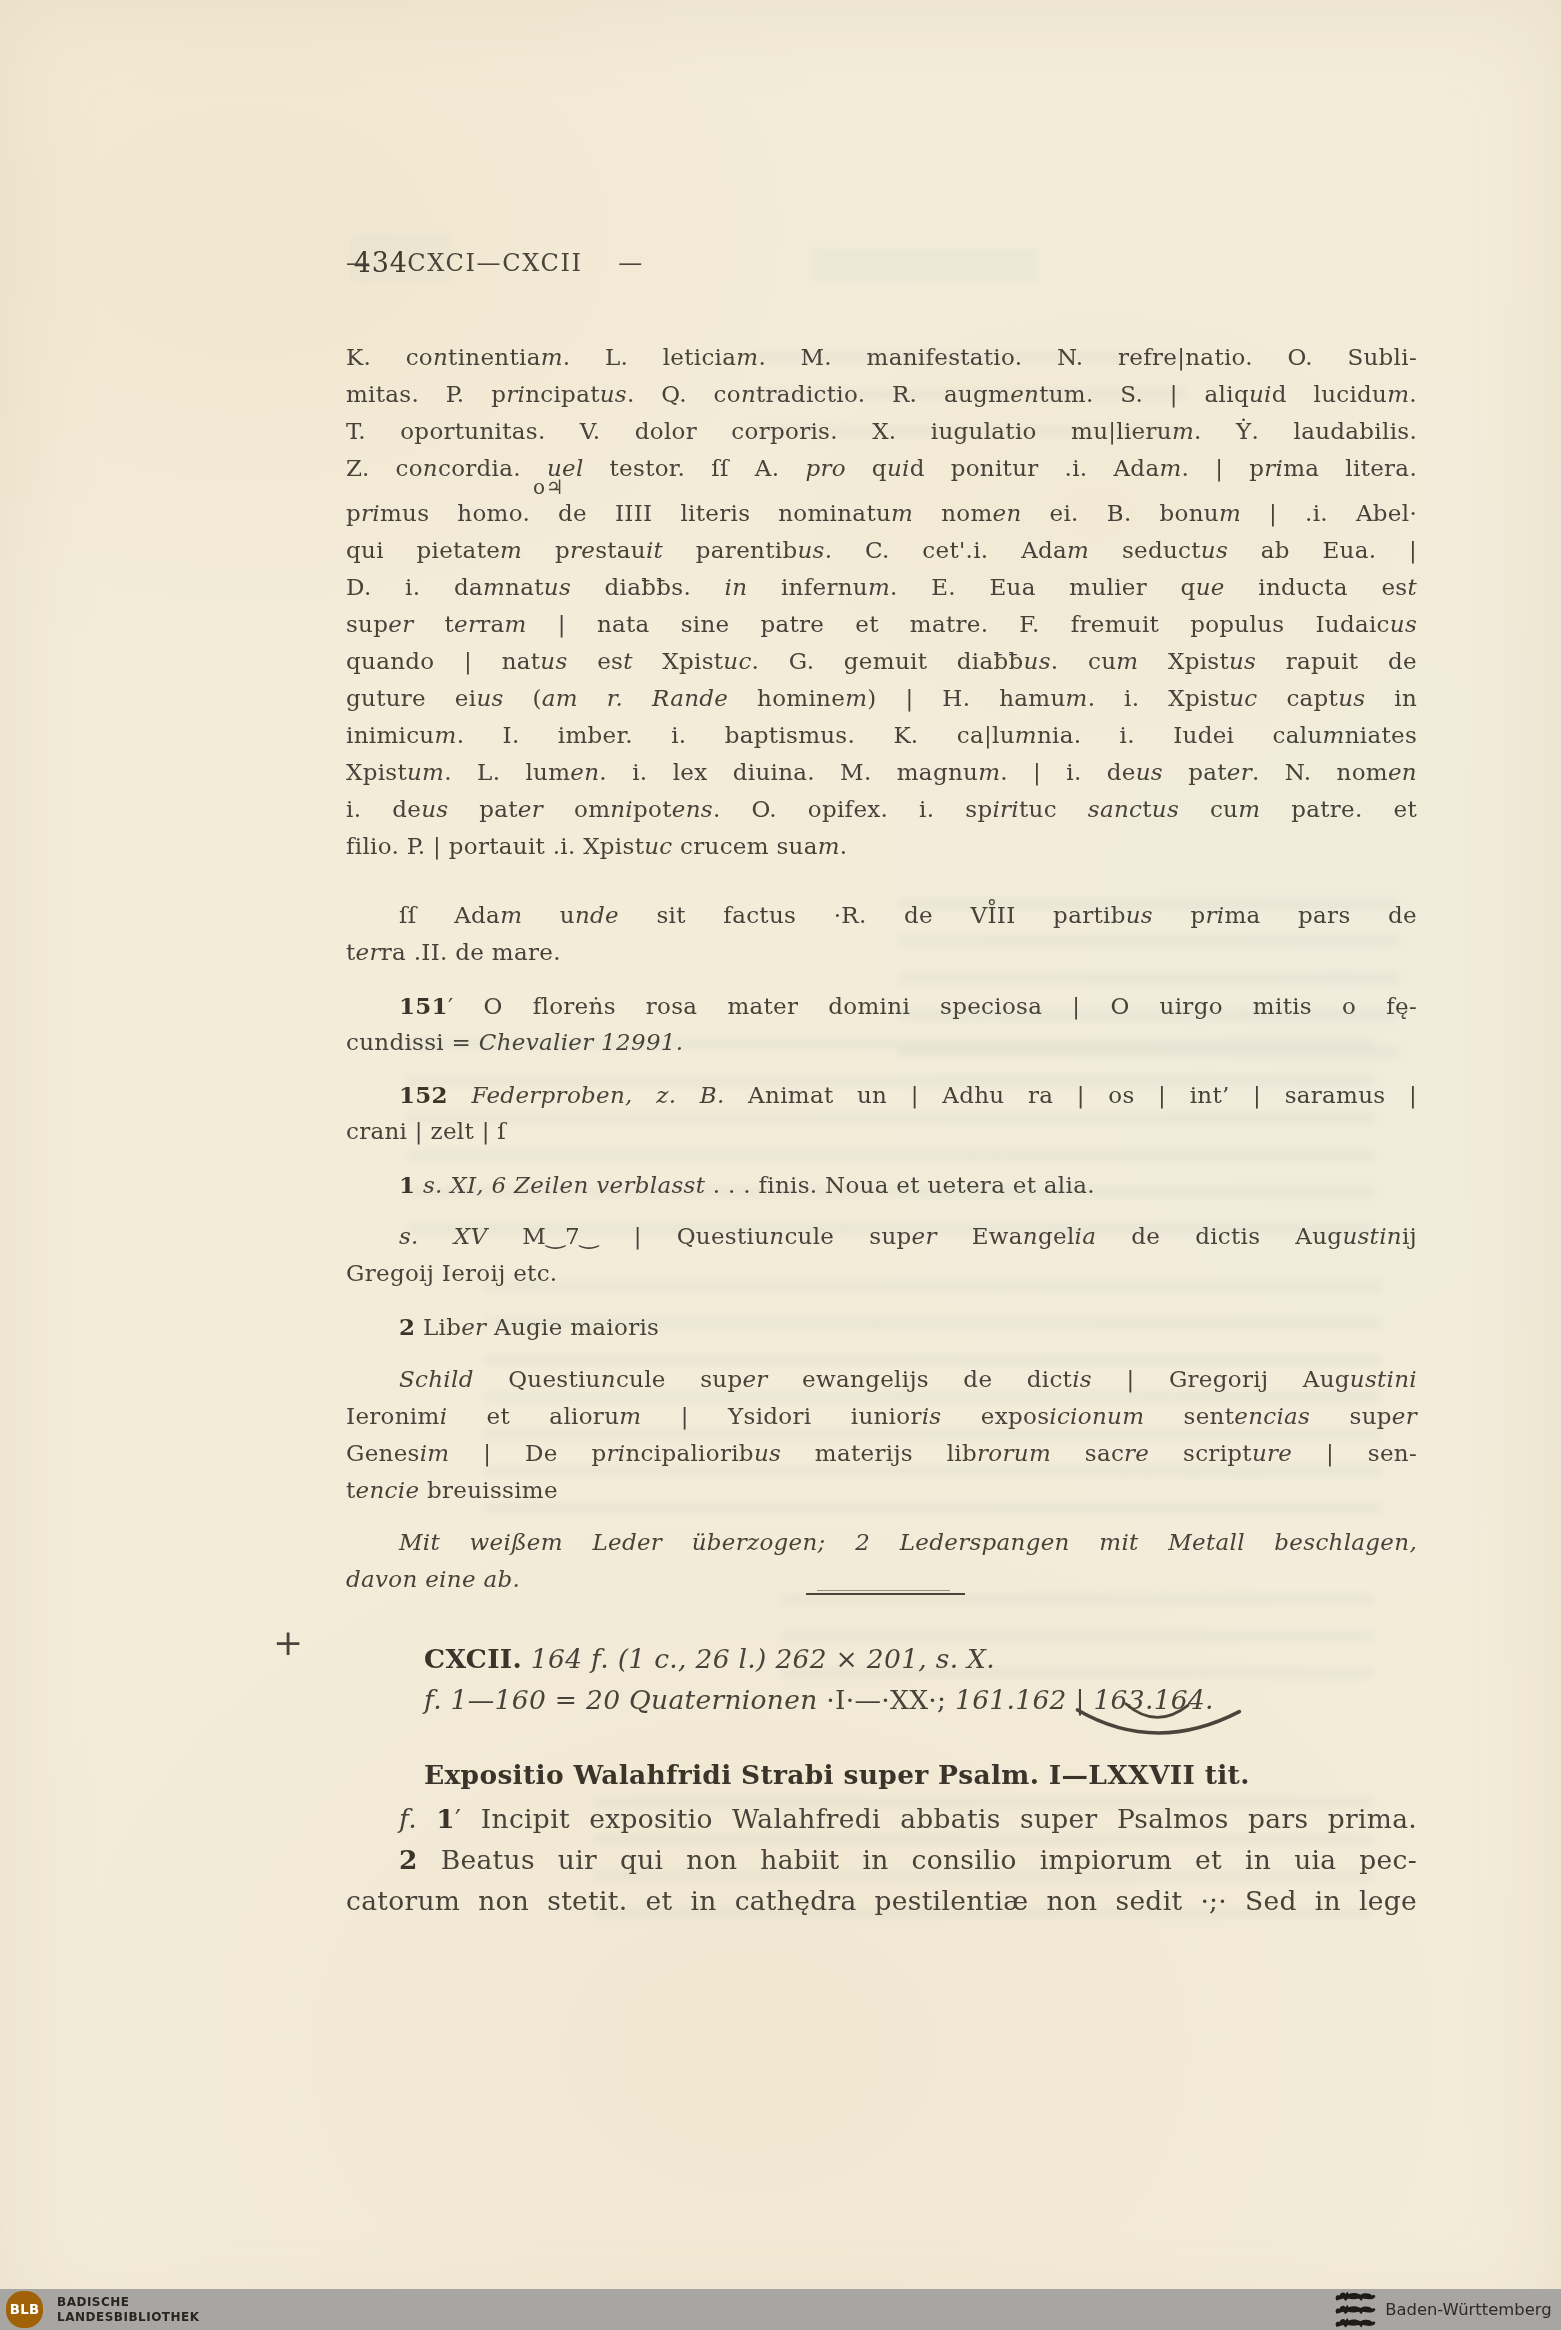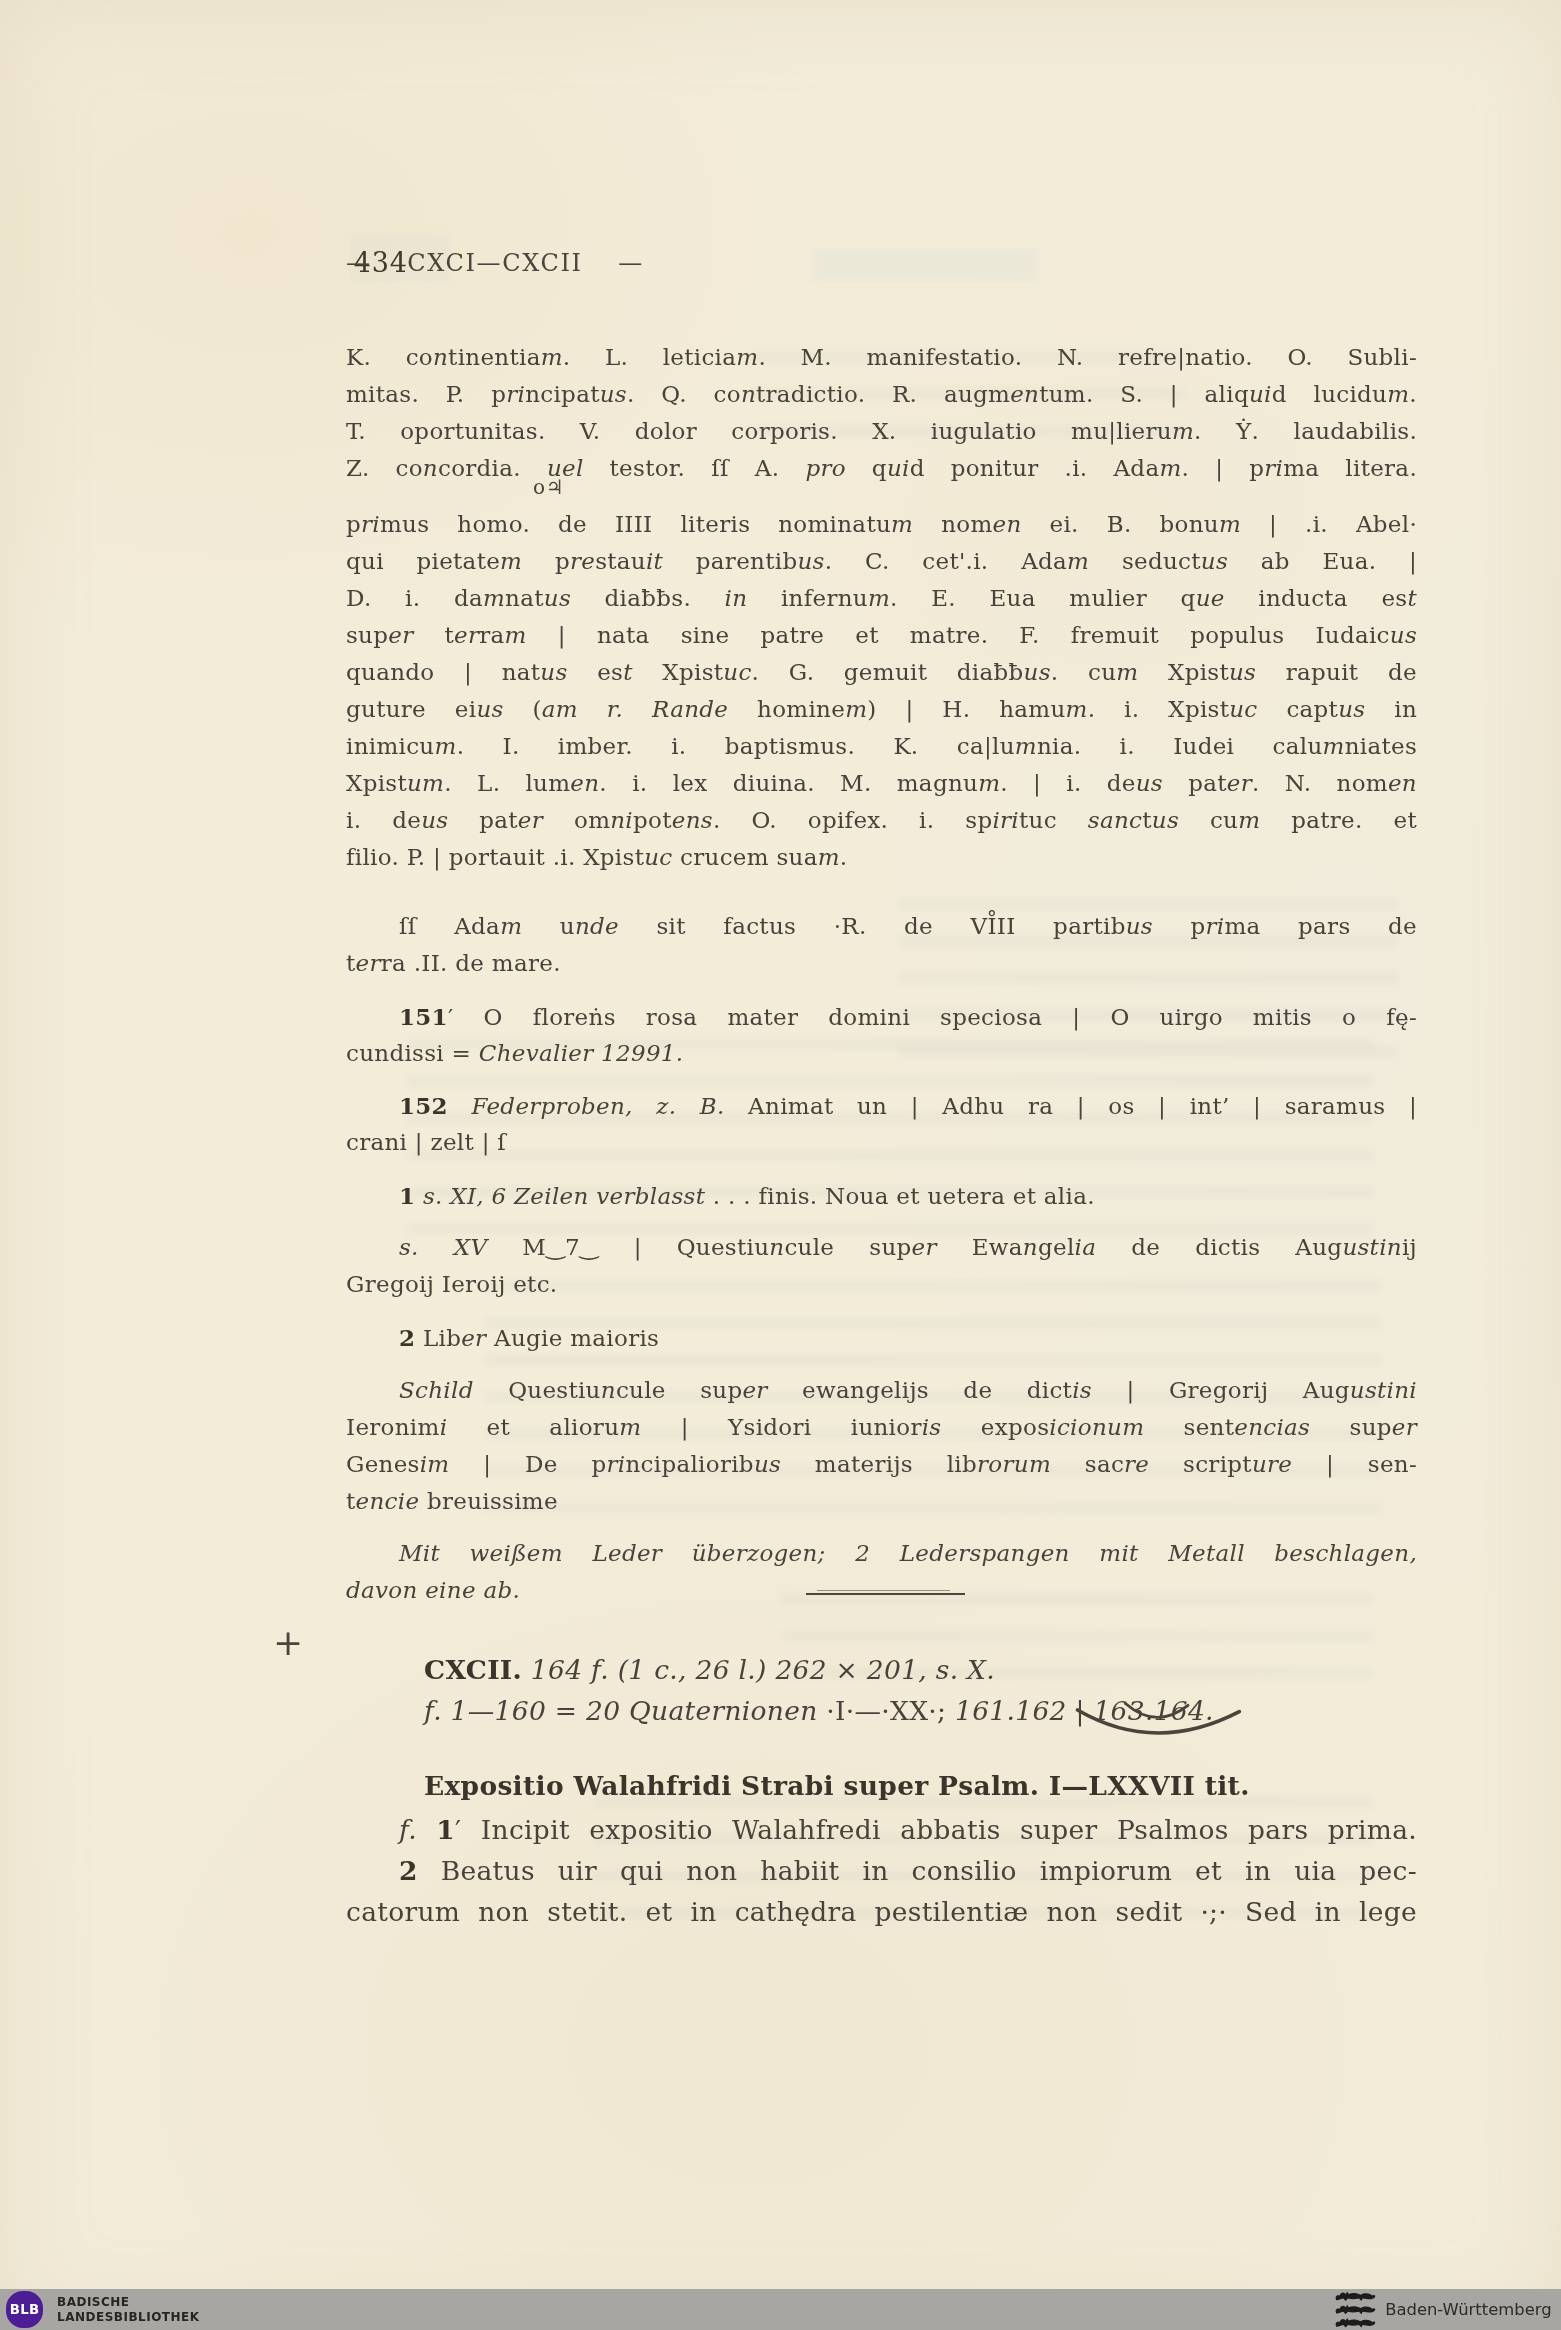--- a/index.html
+++ b/index.html
@@ -27,31 +27,31 @@
   .textblock{position:absolute;left:346px;top:339px;width:1071px;}
   .line{letter-spacing:0.3px;white-space:normal;}
   .line b{font-weight:bold;color:#3a342b;}
   .line i{font-style:italic;}
   .lb{font-size:23px;height:37px;line-height:37px;}
   .le{font-size:26.5px;height:41px;line-height:41px;}
   .aj{text-align:justify;text-align-last:justify;}
   .al{text-align:left;text-align-last:left;}
   .ind1{padding-left:53px;}
   .ind2{padding-left:78px;}
-  .g1{margin-top:15.6px;} .g2{margin-top:32px;} .g3{margin-top:19px;}
+  .g1{margin-top:15.6px;} .g2{margin-top:32px;} .g3{margin-top:8px;}
   .g4{margin-top:40px;} .g5{margin-top:34px;} .g6{margin-top:3.1px;}
   .sup-abbr{position:absolute;left:533px;top:475px;font-size:20px;color:#4a443a;letter-spacing:0.8px;}
   .plus{position:absolute;left:273px;top:1622px;font-size:36px;color:#4a443a;}
   .rule{position:absolute;left:806px;top:1593px;width:159px;height:2.3px;background:#4a443a;}
   .rule::after{content:"";position:absolute;left:11px;top:-3.1px;width:133px;height:0.8px;background:rgba(74,68,58,.55);}
   .flourish{position:absolute;left:1068px;top:1696px;}
   
   .footerbar{position:absolute;left:0;top:2289px;width:1561px;height:41px;background:#a8a6a2;}
   .blb-badge{position:absolute;left:6.2px;top:2.3px;width:37px;height:37px;border-radius:46%;
-             background:#4c1d95;color:#ffffff;font-family:"DejaVu Sans","Liberation Sans",sans-serif;
+             background:#a16207;color:#ffffff;font-family:"DejaVu Sans","Liberation Sans",sans-serif;
              font-weight:bold;font-size:13.3px;display:flex;align-items:center;justify-content:center;letter-spacing:0.4px;}
   .libname{position:absolute;left:57px;top:5.5px;font-family:"DejaVu Sans","Liberation Sans",sans-serif;
            font-weight:bold;font-size:12px;line-height:15px;color:#26251f;letter-spacing:0.5px;}
   .bw{position:absolute;right:9.4px;top:0;height:41px;display:flex;align-items:center;gap:7.8px;}
   .lions{display:flex;flex-direction:column;gap:0.8px;}
   .bw-label{font-family:"DejaVu Sans","Liberation Sans",sans-serif;font-size:16.4px;color:#2c2b28;}
 </style>
 </head>
 <body>
 

